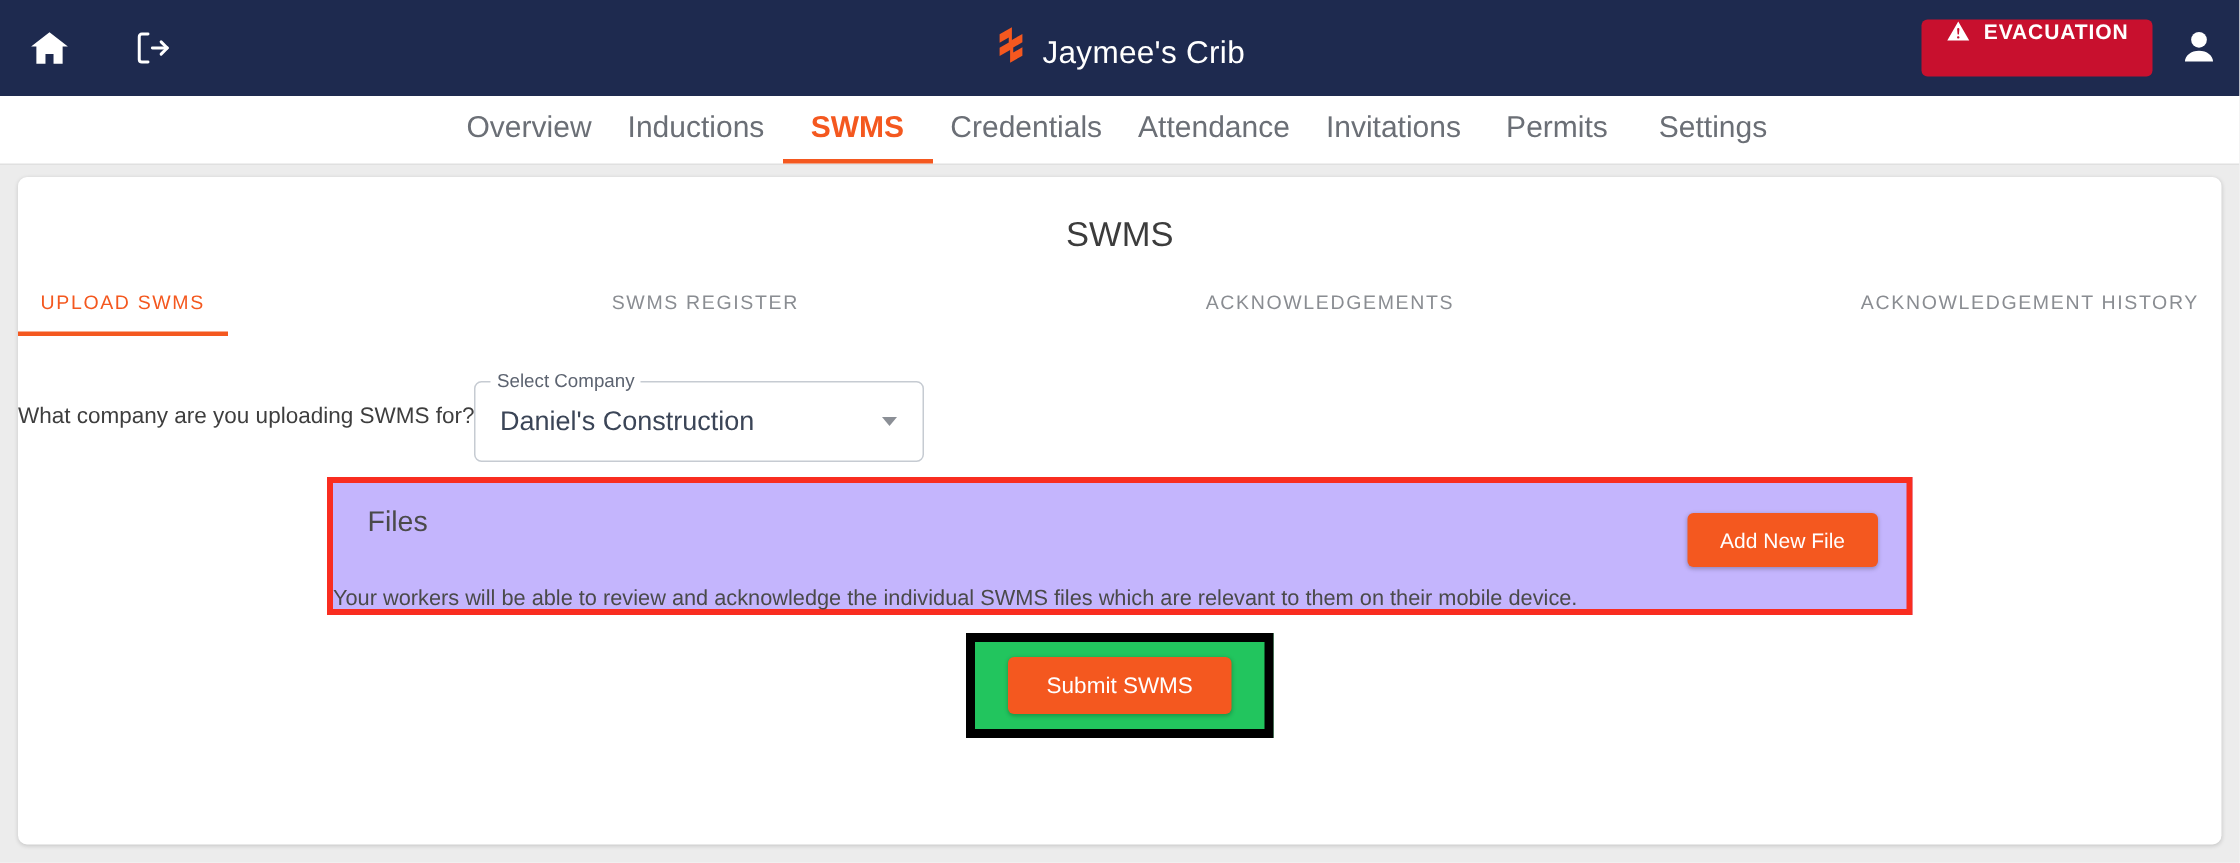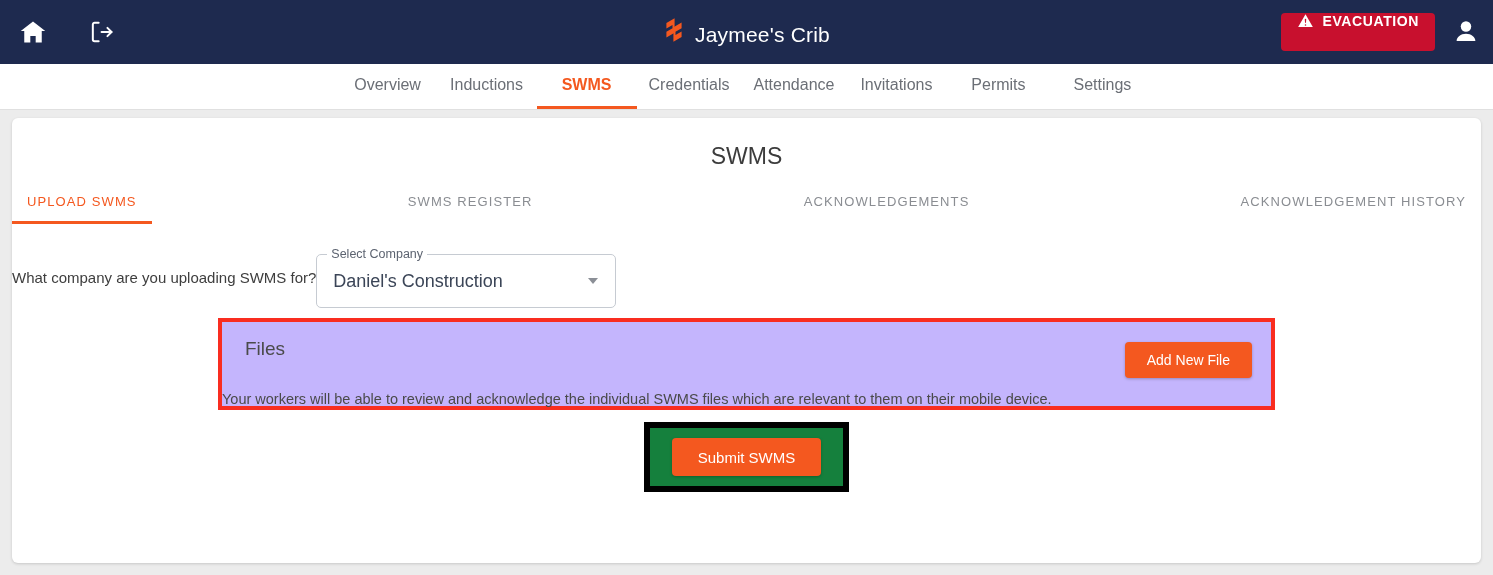--- a/index.html
+++ b/index.html
@@ -78,21 +78,21 @@
     display: flex;
     justify-content: center;
     align-items: stretch;
   }
   .navtabs { display: flex; align-items: stretch; }
   .navtab {
     display: flex;
     align-items: center;
     justify-content: center;
     color: #6b6f76;
-    font-size: 16px;
+    font-size: 20px;
     padding: 0 12px;
     min-width: 100px;
     cursor: pointer;
     border-bottom: 3px solid transparent;
     white-space: nowrap;
   }
   .navtab.active {
     color: #f4581f;
     font-weight: 700;
     border-bottom-color: #f4581f;
@@ -243,21 +243,21 @@
   }
 
   
   .submit-zone {
     display: flex;
     justify-content: center;
     margin-top: 12px;
   }
   .submit-outline {
     border: 6px solid #000;
-    background: #15803d;
+    background: #22c55e;
     padding: 10px 22px;
   }
   .submit-btn {
     height: 38px;
     padding: 0 26px;
     font-size: 15px;
   }
 </style>
 </head>
 <body>

